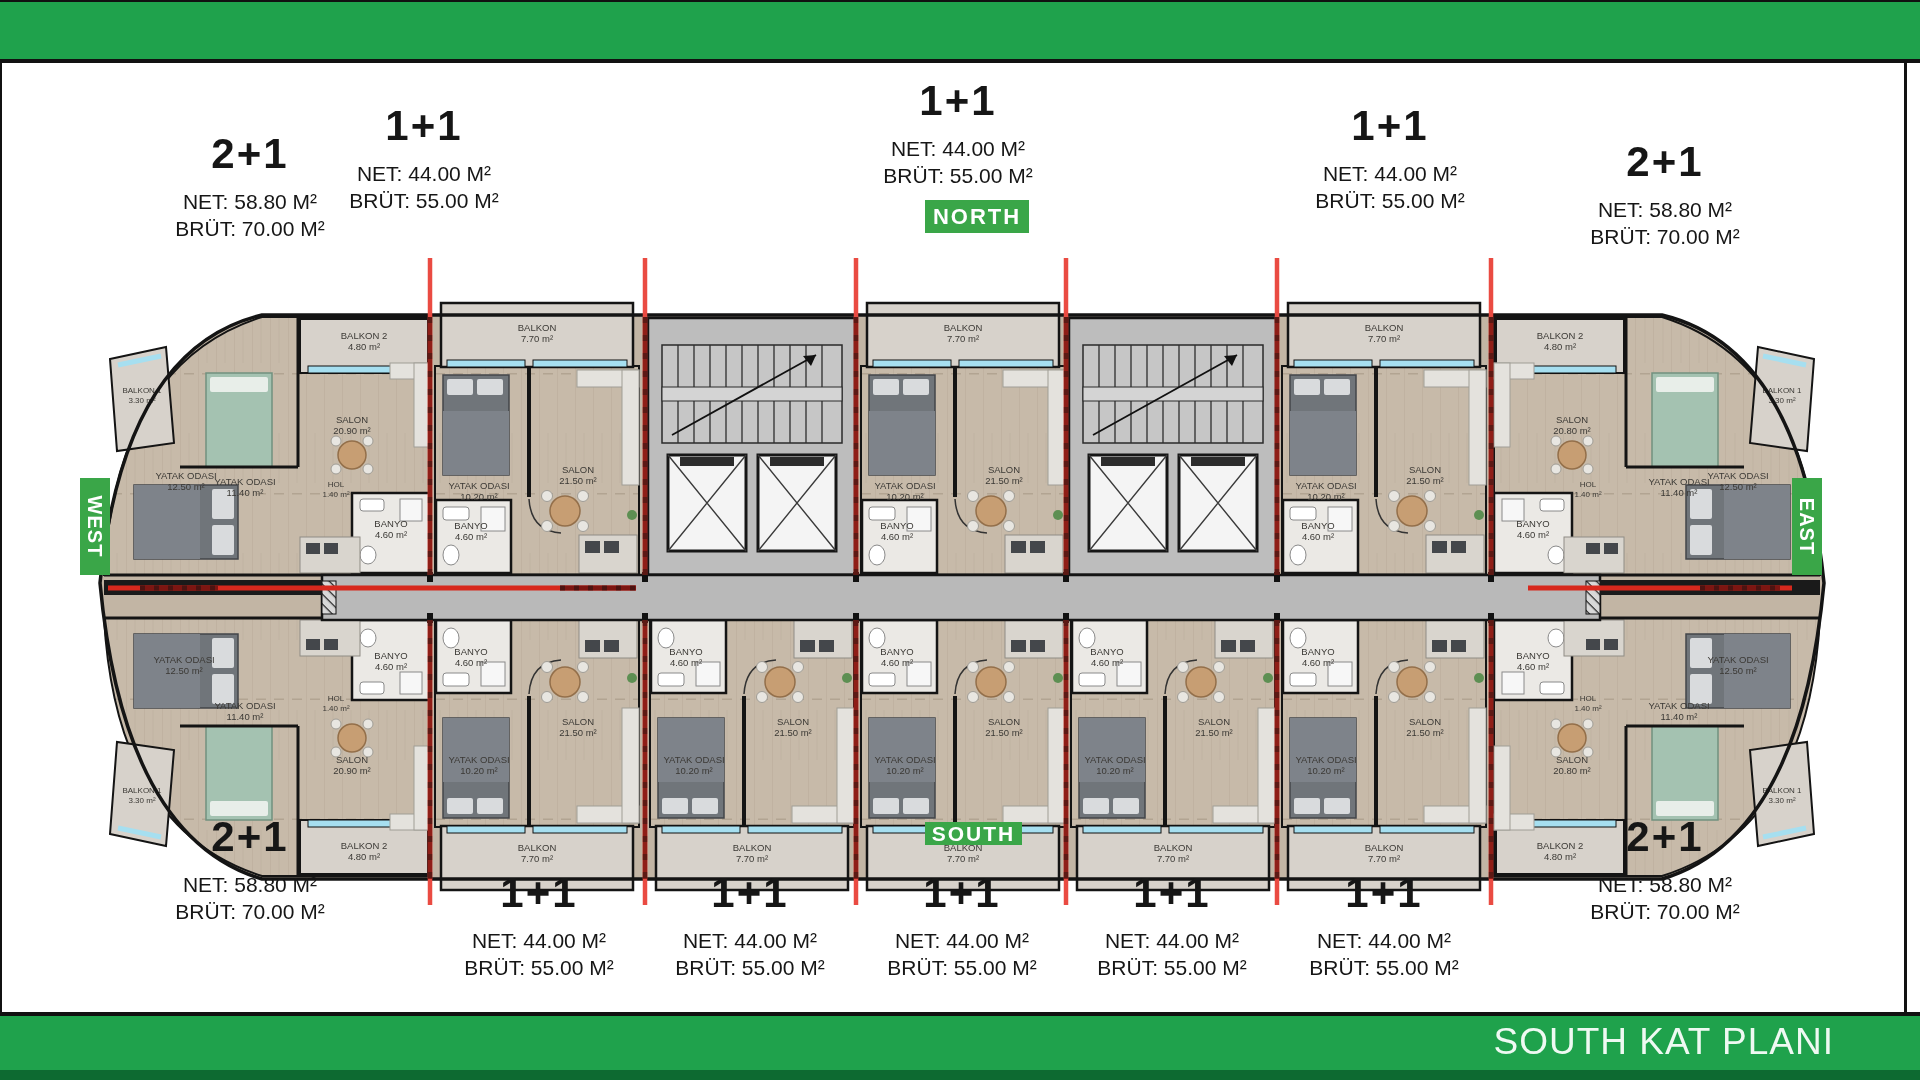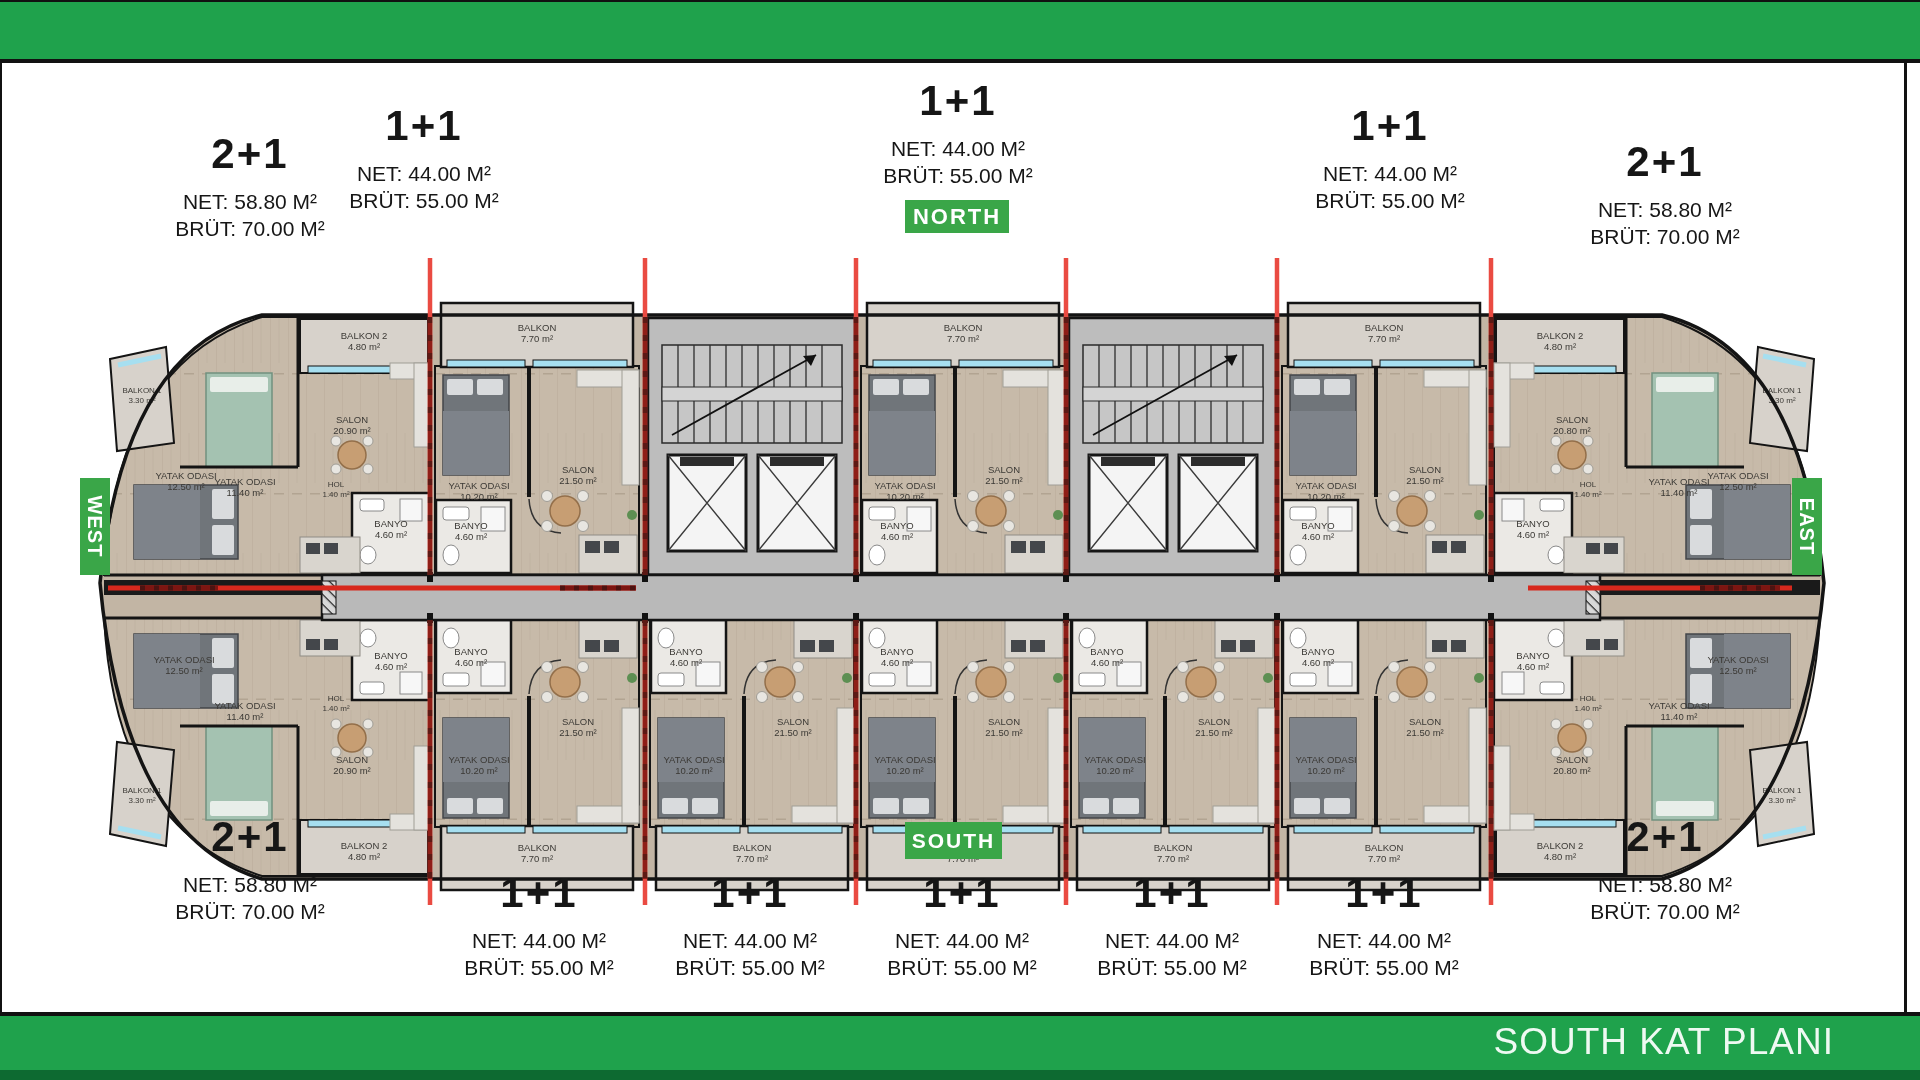--- a/index.html
+++ b/index.html
@@ -17,21 +17,21 @@
   .edge{position:absolute;top:63px;height:949px;background:#111;z-index:4;}
   .edge.l{left:0;width:2px;}
   .edge.r{left:1904px;width:3px;}
   svg.plan{position:absolute;left:0;top:0;width:1920px;height:1080px;z-index:1;}
   
   .unit-label{position:absolute;transform:translateX(-50%);text-align:center;color:#161616;white-space:nowrap;z-index:3;}
   .ul-type{font-size:42px;font-weight:700;letter-spacing:2px;line-height:1;margin-bottom:13px;}
   .ul-net,.ul-brut{font-size:21px;font-weight:400;line-height:27px;}
   
   .badge{position:absolute;background:#3aa648;color:#fff;font-weight:700;display:flex;align-items:center;justify-content:center;z-index:3;}
-  .badge.h{height:33px;font-size:22px;letter-spacing:2px;}
+  .badge.h{height:33px;font-size:22px;letter-spacing:2px;margin-left:20px;}
   .badge.v{width:30px;height:97px;font-size:20px;letter-spacing:1px;}
   .badge.v span{transform:rotate(90deg);white-space:nowrap;}
   
   .rl{font:400 9.5px "Liberation Sans",sans-serif;fill:#3b3935;text-anchor:middle;}
   .rls{font:400 8px "Liberation Sans",sans-serif;fill:#3b3935;text-anchor:middle;}
 </style>
 </head>
 <body>
 
 <div class="screen">
@@ -303,21 +303,21 @@
       <div class="ul-net">NET: 44.00 M²</div>
       <div class="ul-brut">BRÜT: 55.00 M²</div>
     </div>
     <div class="unit-label" style="left:1665px;top:753px;">
       <div class="ul-type">2+1</div>
       <div class="ul-net">NET: 58.80 M²</div>
       <div class="ul-brut">BRÜT: 70.00 M²</div>
     </div>
 
     <div class="badge h" style="left:905px;top:137px;width:104px;">NORTH</div>
-    <div class="badge h" style="left:905px;top:759px;width:97px;height:37px;font-size:21px;">SOUTH</div>
+    <div class="badge h" style="left:905px;top:759px;width:97px;height:23px;font-size:21px;">SOUTH</div>
     <div class="badge v" style="left:80px;top:415px;">
         <span>WEST</span>
       </div>
     <div class="badge v" style="left:1792px;top:415px;">
         <span>EAST</span>
       </div>
   </div>
 
   <div class="edge l"></div>
   <div class="edge r"></div>

